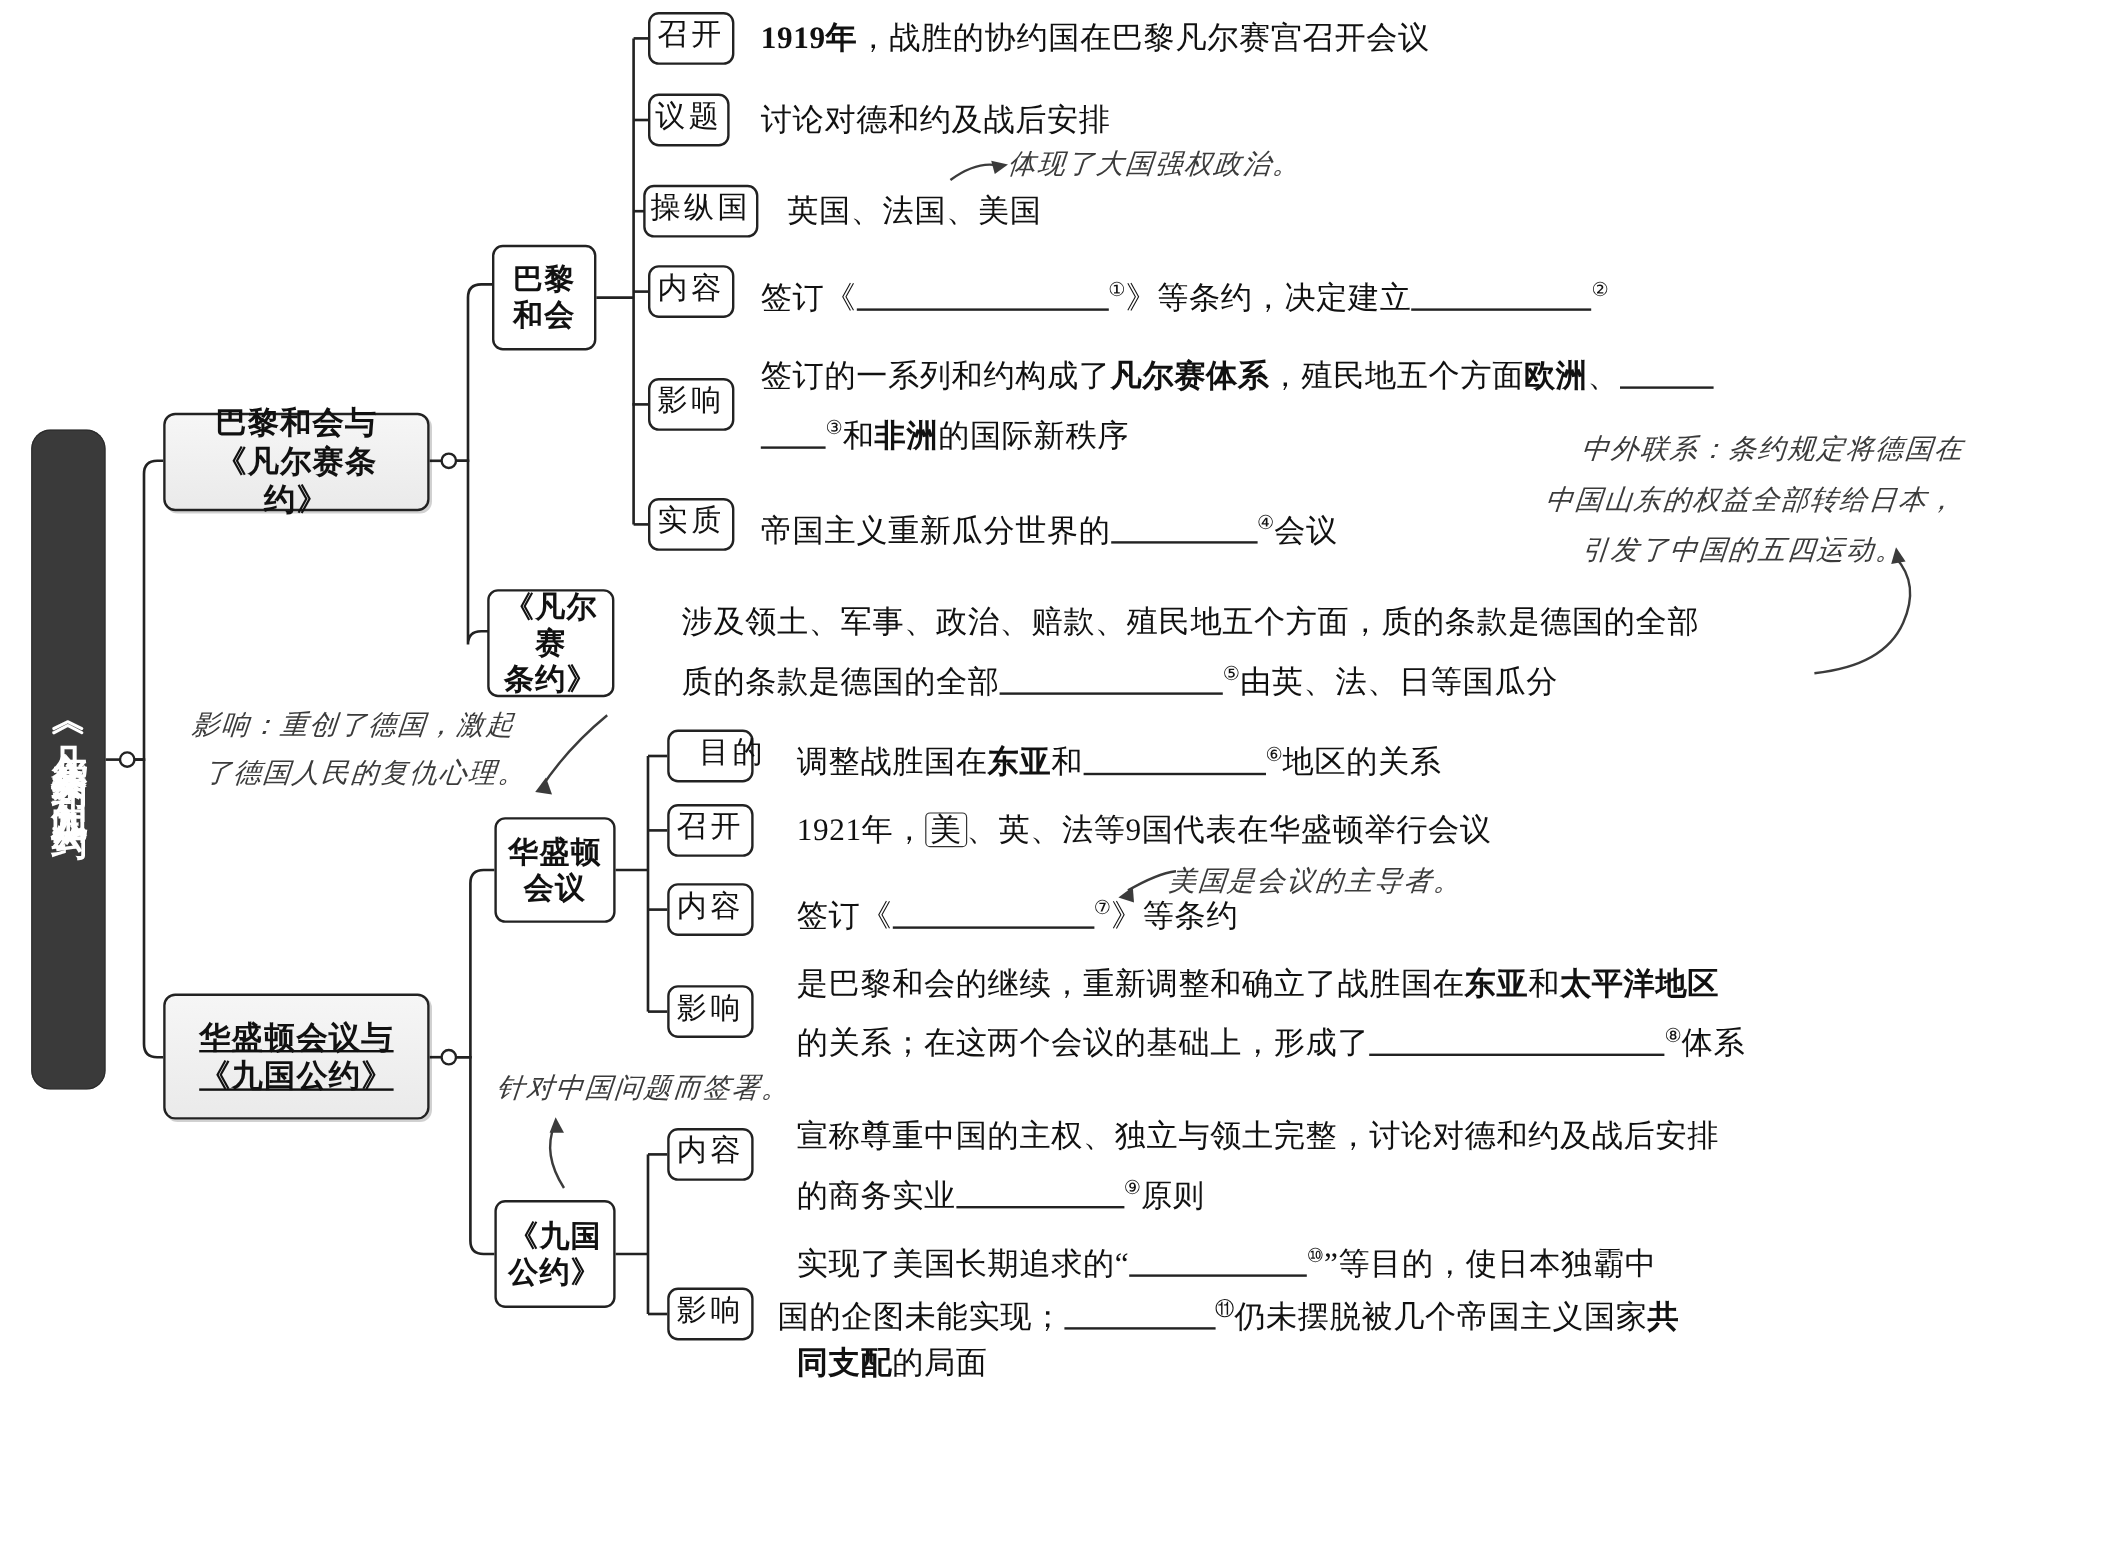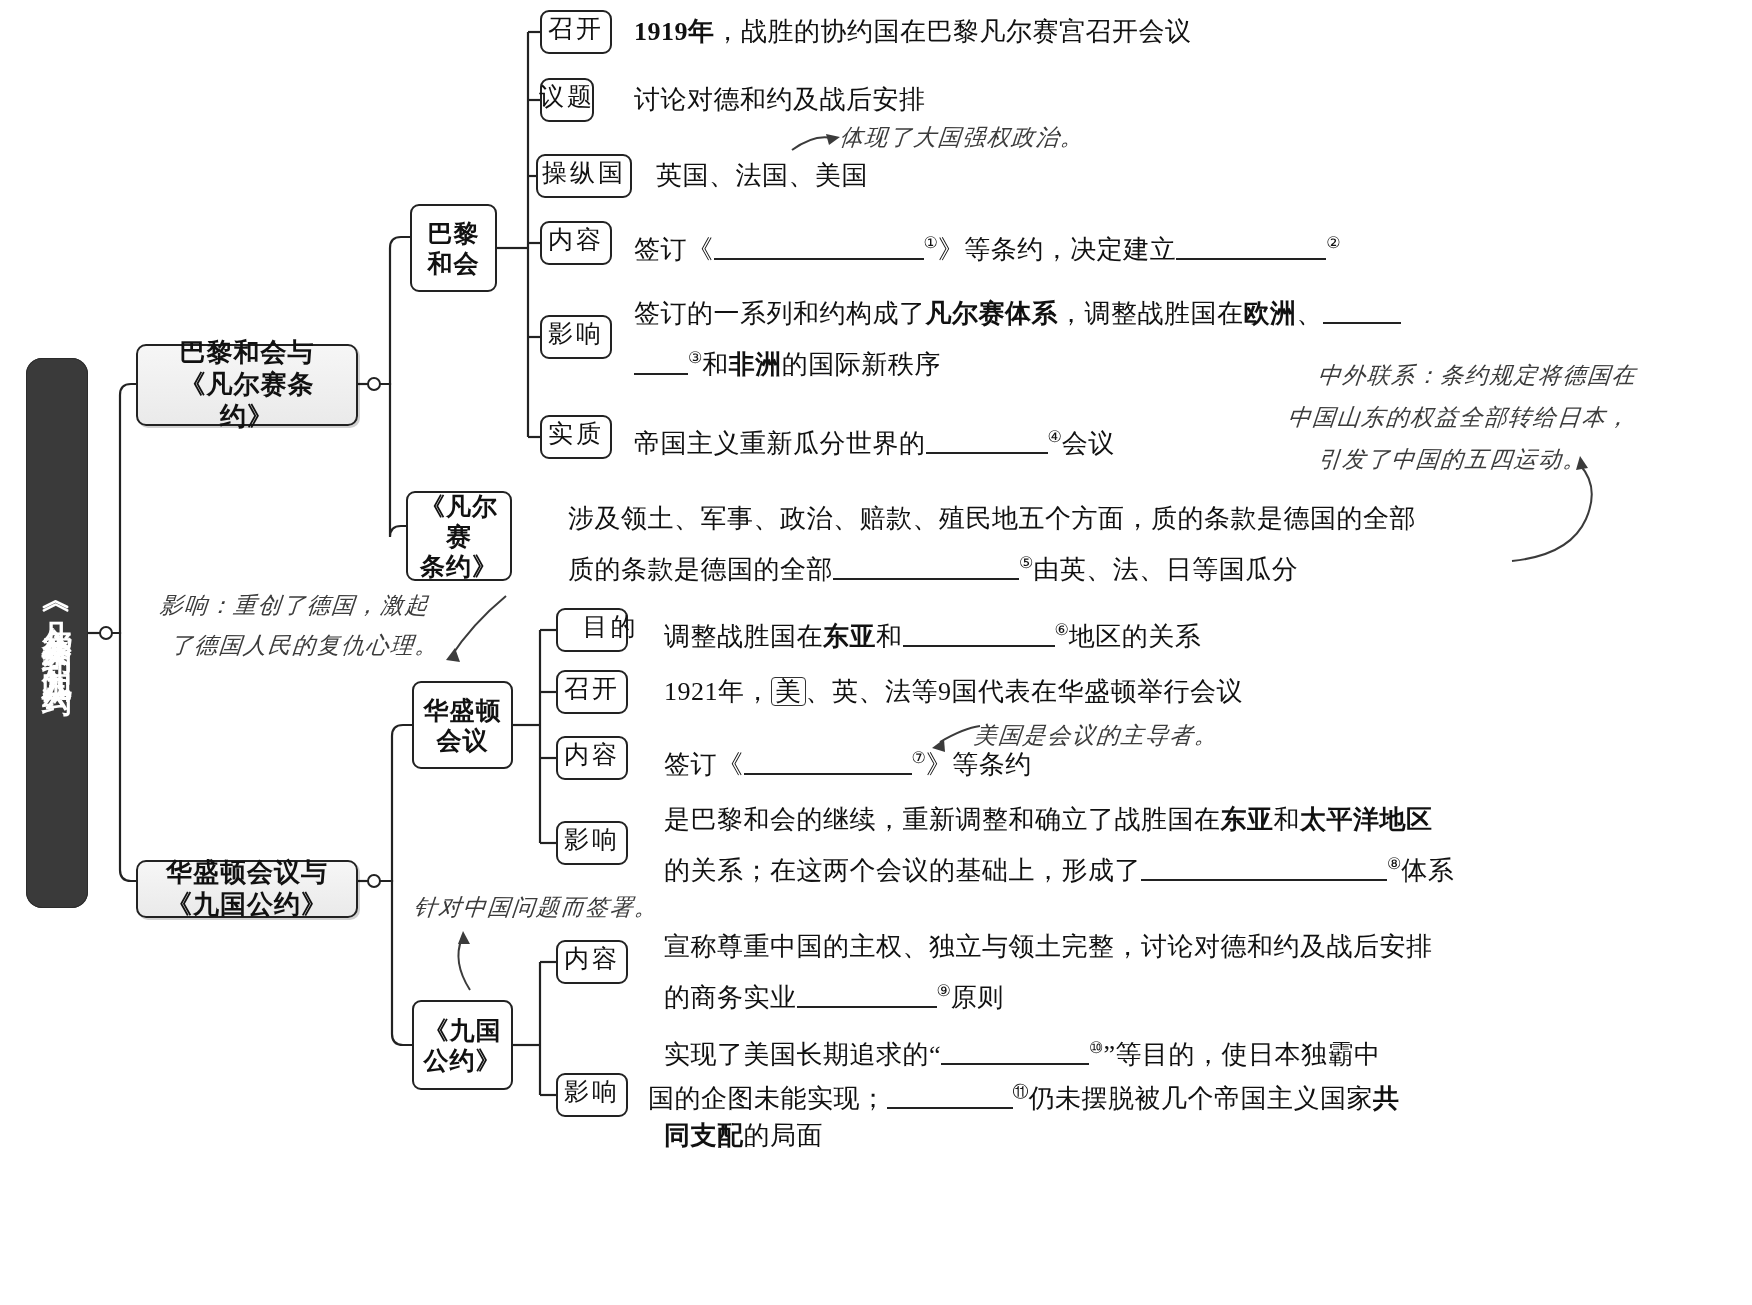--- a/index.html
+++ b/index.html
@@ -211,21 +211,21 @@
 
   <div class="root-bar">
     <span class="vtext">《凡尔赛条约》和《九国公约》</span>
   </div>
 
   <div class="l1box" style="left:136px;top:344px;width:222px;height:82px;">
     <span style="white-space:pre-line;">巴黎和会与
 《凡尔赛条约》</span>
   </div>
 
-  <div class="l1box" style="left:136px;top:860px;width:222px;height:58px;">
+  <div class="l1box" style="left:136px;top:828px;width:222px;height:105px;text-decoration:underline;">
     <span style="white-space:pre-line;">华盛顿会议与
 《九国公约》</span>
   </div>
 
   <div class="l2box" style="left:410px;top:204px;width:87px;height:88px;">
     <span style="white-space:pre-line;">巴黎
 和会</span>
   </div>
 
   <div class="l2box" style="left:406px;top:491px;width:106px;height:90px;">
@@ -239,21 +239,21 @@
   </div>
 
   <div class="l2box" style="left:412px;top:1000px;width:101px;height:90px;">
     <span style="white-space:pre-line;">《九国
 公约》</span>
   </div>
 
   <div class="chip" style="left:540px;top:10px;width:72px;">
     <span>召开</span>
   </div>
-  <div class="chip" style="left:540px;top:78px;width:54px;">
+  <div class="chip" style="left:540px;top:78px;width:68px;">
     <span>议题</span>
   </div>
   <div class="chip" style="left:536px;top:154px;width:96px;">
     <span>操纵国</span>
   </div>
   <div class="chip" style="left:540px;top:221px;width:72px;">
     <span>内容</span>
   </div>
   <div class="chip" style="left:540px;top:315px;width:72px;">
     <span>影响</span>
@@ -292,21 +292,21 @@
 
   <div class="body-text" style="left:656px;top:154px;">
     <span>英国、法国、美国</span>
   </div>
 
   <div class="body-text" style="left:634px;top:221px;">
     <span>签订《</span><span class="blank" style="width:210px;"></span><span class="num">①</span><span>》等条约，决定建立</span><span class="blank" style="width:150px;"></span><span class="num">②</span>
   </div>
 
   <div class="body-text" style="left:634px;top:292px;">
-    <span>签订的一系列和约构成了</span><span class="b">凡尔赛体系</span><span>，调整战胜国在</span><span class="b">欧洲</span><span>、</span><span class="blank" style="width:78px;"></span>
+    <span>签订的一系列和约构成了</span><span class="b">凡尔赛体系</span><span>，殖民地五个方面</span><span class="b">欧洲</span><span>、</span><span class="blank" style="width:78px;"></span>
   </div>
 
   <div class="body-text" style="left:634px;top:336px;">
     <span class="blank" style="width:54px;"></span><span class="num">③</span><span>和</span><span class="b">非洲</span><span>的国际新秩序</span>
   </div>
 
   <div class="body-text" style="left:634px;top:415px;">
     <span>帝国主义重新瓜分世界的</span><span class="blank" style="width:122px;"></span><span class="num">④</span><span>会议</span>
   </div>
 

